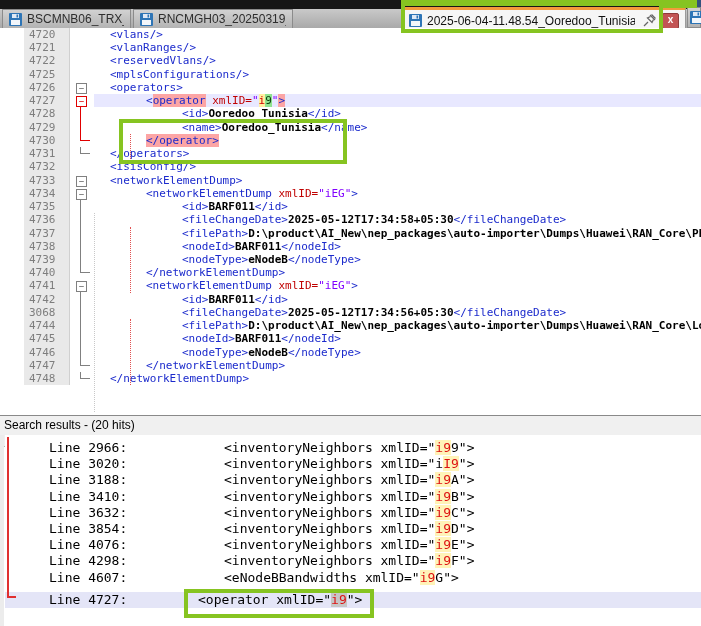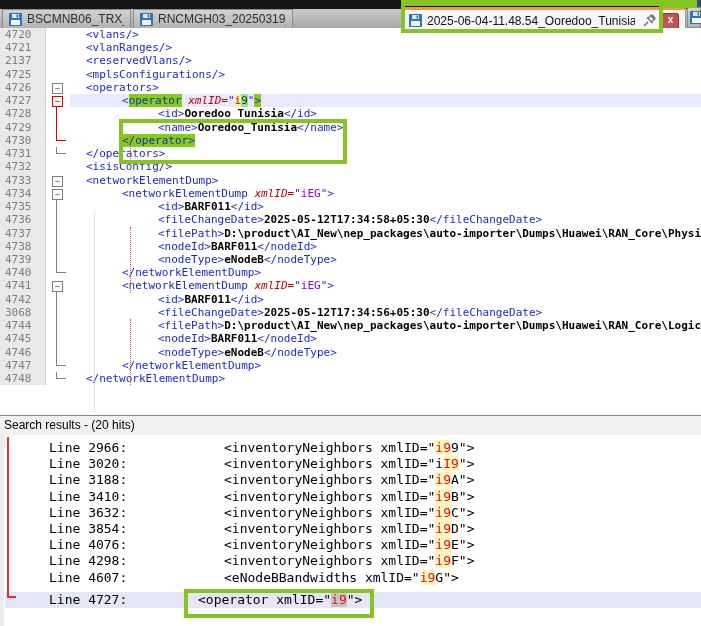--- a/index.html
+++ b/index.html
@@ -19,29 +19,29 @@
   .pinbtn{width:15px;height:15px;flex:none;margin-left:2px;}
   .closebtn{width:15px;height:14px;flex:none;background:#c25454;border:1px solid #8f3a3a;
             border-radius:2px;color:#fff;font-size:10px;font-weight:bold;line-height:12px;
             text-align:center;cursor:pointer;}
   .tabfrag{position:absolute;left:687px;top:7px;width:14px;height:21px;
            background:linear-gradient(#d2d2d2,#b3b3b3);border:1px solid #8b8b8b;
            display:flex;align-items:center;padding-left:2px;box-sizing:border-box;}
   .cornerblue{position:absolute;left:686px;top:0;width:15px;height:8px;background:#33517e;}
   
   .editor{position:absolute;left:0;top:28px;width:701px;height:384px;background:#fff;overflow:hidden;}
-  .eline{display:flex;height:13.24px;font:11px/13.24px "DejaVu Sans Mono",monospace;white-space:pre;}
+  .eline{display:flex;height:13.24px;font:11px/13.24px "DejaVu Sans Mono",monospace;white-space:pre;padding-left:24px;}
   .gut{width:46px;flex:none;background:#e9e9e9;color:#7e7e7e;padding-left:5px;box-sizing:border-box;
        border-right:1px solid #d0d0d0;}
   .fold{width:24px;flex:none;position:relative;background:#fff;}
   .codecell{flex:1;position:relative;}
   .codecell.cur{background:#e8e8ff;}
   .ind1{padding-left:16px;} .ind2{padding-left:52px;} .ind3{padding-left:88px;}
-  .t{color:#1b2acc;} .a{color:#c00000;font-style:italic;} .v{color:#8000ff;} .x{color:#000;font-weight:bold;}
-  .hlp{background:#84cc16;}
+  .t{color:#1b2acc;} .a{color:#c00000;} .v{color:#8000ff;} .x{color:#000;font-weight:bold;}
+  .hlp{background:#fca5a5;}
   .my{color:#d00000;background:#fff0a0;}
   .mg{color:#0c3d0c;background:#90e390;}
   
   .fbox{position:absolute;left:6px;top:2px;width:9px;height:9px;border:1px solid #808080;
         background:#fff;color:#606060;font:9px/8px "DejaVu Sans Mono",monospace;text-align:center;}
   .fbox.red{border-color:#e00000;color:#e00000;}
   .fbelow{position:absolute;left:10px;top:13px;bottom:0;width:1px;background:#808080;}
   .fvline{position:absolute;left:10px;top:0;bottom:0;width:1px;background:#808080;}
   .fcorner::before{content:"";position:absolute;left:10px;top:0;height:7px;width:1px;background:#808080;}
   .fcorner::after{content:"";position:absolute;left:10px;top:6px;width:10px;height:1px;background:#808080;}
@@ -116,21 +116,21 @@
     <rect x="0" y="0" width="13" height="13" rx="1" fill="#2e75b6"></rect>
     <rect x="3" y="1" width="7" height="4" fill="#dfe9f5"></rect>
     <rect x="7.5" y="1.5" width="1.6" height="3" fill="#2e75b6"></rect>
     <rect x="2" y="7" width="9" height="5" fill="#f2f6fb"></rect>
   </svg>
 </div>
 
 <div class="editor" id="editor">
     <div class="eline"><div class="gut">4720</div><div class="fold"></div><div class="codecell ind1"><span class="t">&lt;vlans/&gt;</span></div></div>
     <div class="eline"><div class="gut">4721</div><div class="fold"></div><div class="codecell ind1"><span class="t">&lt;vlanRanges/&gt;</span></div></div>
-    <div class="eline"><div class="gut">2137</div><div class="fold"></div><div class="codecell ind1"><span class="t">&lt;reservedVlans/&gt;</span></div></div>
+    <div class="eline"><div class="gut">4722</div><div class="fold"></div><div class="codecell ind1"><span class="t">&lt;reservedVlans/&gt;</span></div></div>
     <div class="eline"><div class="gut">4725</div><div class="fold"></div><div class="codecell ind1"><span class="t">&lt;mplsConfigurations/&gt;</span></div></div>
     <div class="eline"><div class="gut">4726</div><div class="fold"><div class="fbox">−</div><div class="fbelow"></div></div><div class="codecell ind1"><span class="t">&lt;operators&gt;</span></div></div>
     <div class="eline"><div class="gut">4727</div><div class="fold"><div class="fbox red">−</div><div class="fbelow red"></div></div><div class="codecell ind2 cur"><span class="t">&lt;</span><span class="t hlp">operator</span><span> </span><span class="a">xmlID=</span><span class="v">"</span><span class="my">i</span><span class="mg">9</span><span class="v">"</span><span class="t hlp">&gt;</span></div></div>
     <div class="eline"><div class="gut">4728</div><div class="fold"><div class="fvline red"></div></div><div class="codecell ind3"><span class="t">&lt;id&gt;</span><span class="x">Ooredoo_Tunisia</span><span class="t">&lt;/id&gt;</span></div></div>
     <div class="eline"><div class="gut">4729</div><div class="fold"><div class="fvline red"></div></div><div class="codecell ind3"><span class="t">&lt;name&gt;</span><span class="x">Ooredoo_Tunisia</span><span class="t">&lt;/name&gt;</span></div></div>
     <div class="eline"><div class="gut">4730</div><div class="fold fcorner red"></div><div class="codecell ind2"><span class="t hlp">&lt;/operator&gt;</span></div></div>
     <div class="eline"><div class="gut">4731</div><div class="fold fcorner"></div><div class="codecell ind1"><span class="t">&lt;/operators&gt;</span></div></div>
     <div class="eline"><div class="gut">4732</div><div class="fold"></div><div class="codecell ind1"><span class="t">&lt;isisConfig/&gt;</span></div></div>
     <div class="eline"><div class="gut">4733</div><div class="fold"><div class="fbox">−</div><div class="fbelow"></div></div><div class="codecell ind1"><span class="t">&lt;networkElementDump&gt;</span></div></div>
     <div class="eline"><div class="gut">4734</div><div class="fold"><div class="fbox">−</div><div class="fbelow"></div></div><div class="codecell ind2"><span class="t">&lt;networkElementDump </span><span class="a">xmlID=</span><span class="v">"iEG"</span><span class="t">&gt;</span></div></div>

